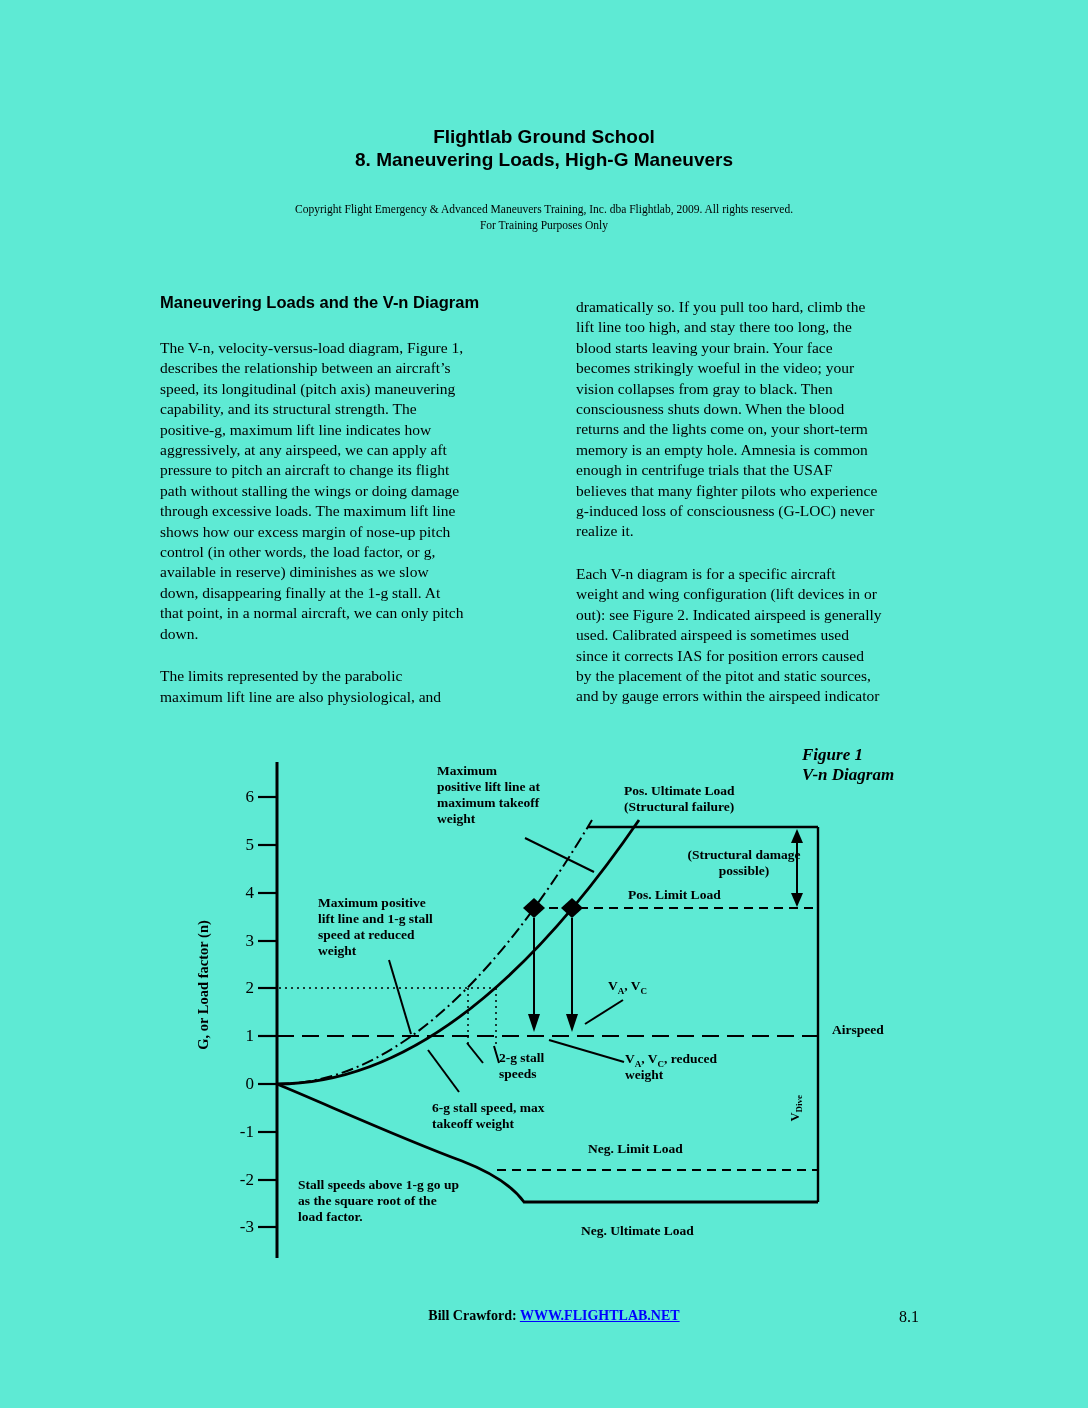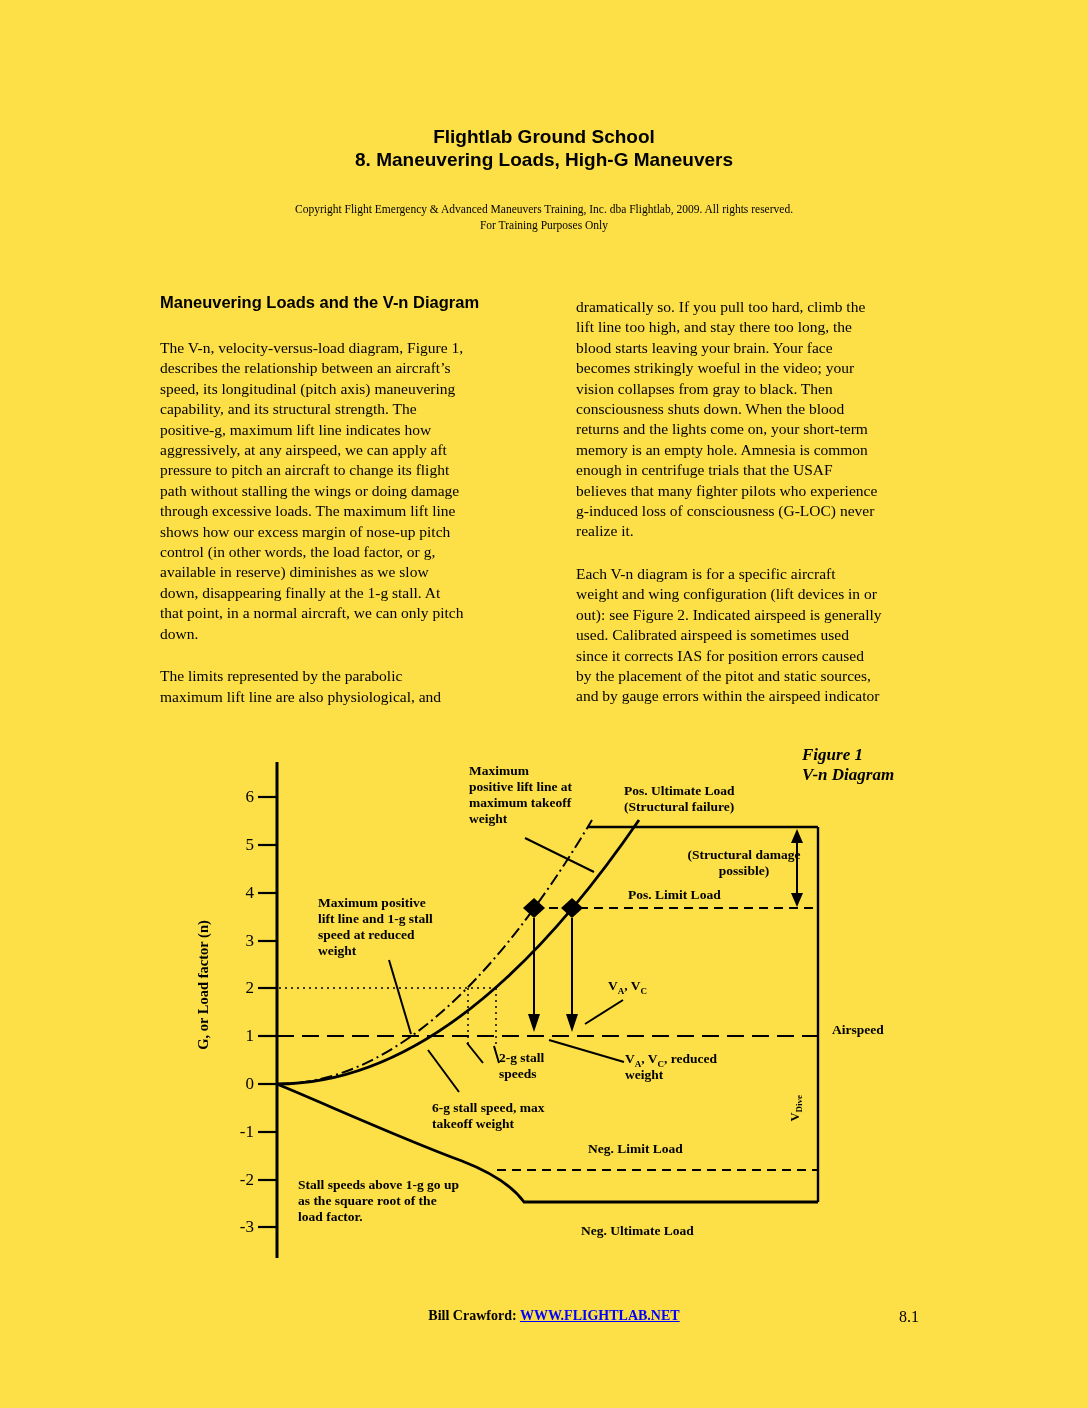--- a/index.html
+++ b/index.html
@@ -1,16 +1,16 @@
 <!DOCTYPE html>
 <html><head>
 <meta charset="utf-8">
 <style>
   html,body{margin:0;padding:0;background:#fff;}
-  .page{position:relative;width:1088px;height:1408px;background:#fde047;color:#000;
+  .page{position:relative;width:1088px;height:1408px;background:#5eead4;color:#000;
         font-family:"Liberation Serif", serif;overflow:hidden;}
   .abs{position:absolute;}
   .doc-title{left:0;right:0;text-align:center;font-family:"Liberation Sans",sans-serif;
              font-weight:bold;font-size:19px;line-height:22px;}
   .copyright{left:0;right:0;text-align:center;font-size:11.5px;line-height:16px;}
   .col{width:358px;font-size:15.5px;line-height:20.4px;}
   .col h2{font-family:"Liberation Sans",sans-serif;font-size:16.5px;margin:0 0 26px 0;line-height:20px;}
   .col p{margin:0 0 22px 0;white-space:pre-line;}
   .fig-label{font-size:13.5px;font-weight:bold;line-height:16px;white-space:pre-line;}
   .fig-title{font-size:17px;font-weight:bold;font-style:italic;line-height:20px;white-space:pre-line;}
@@ -146,21 +146,21 @@
     <div class="abs tick" style="left:220px;top:835px;">5</div>
     <div class="abs tick" style="left:220px;top:883px;">4</div>
     <div class="abs tick" style="left:220px;top:931px;">3</div>
     <div class="abs tick" style="left:220px;top:978px;">2</div>
     <div class="abs tick" style="left:220px;top:1026px;">1</div>
     <div class="abs tick" style="left:220px;top:1074px;">0</div>
     <div class="abs tick" style="left:220px;top:1122px;">-1</div>
     <div class="abs tick" style="left:220px;top:1170px;">-2</div>
     <div class="abs tick" style="left:220px;top:1217px;">-3</div>
 
-    <div class="abs fig-label" style="left:437px;top:763px;margin-left:32px;">Maximum
+    <div class="abs fig-label" style="left:437px;top:763px;">Maximum
 positive lift line at
 maximum takeoff
 weight</div>
     <div class="abs fig-label" style="left:624px;top:783px;">Pos. Ultimate Load
 (Structural failure)</div>
     <div class="abs fig-label" style="left:664px;top:847px;width:160px;text-align:center;">(Structural damage
 possible)</div>
     <div class="abs fig-label" style="left:628px;top:887px;">Pos. Limit Load</div>
     <div class="abs fig-label" style="left:318px;top:895px;">Maximum positive
 lift line and 1-g stall

